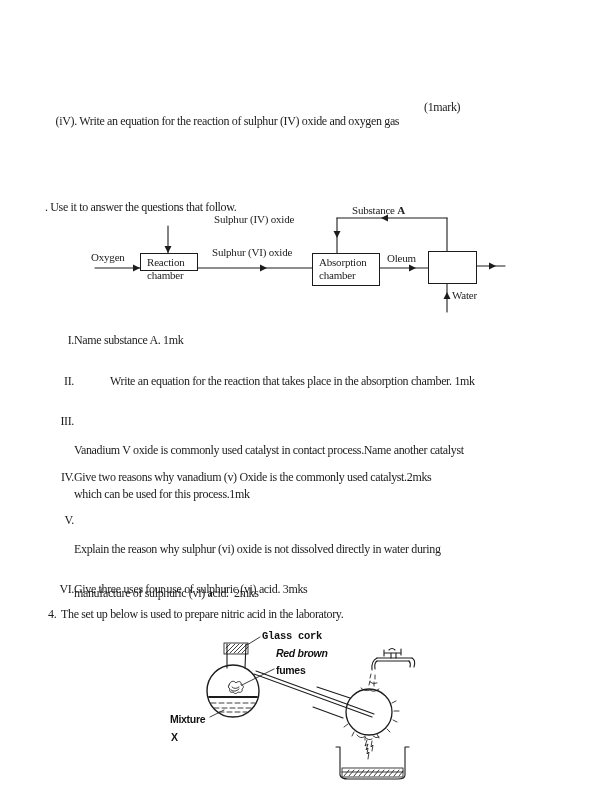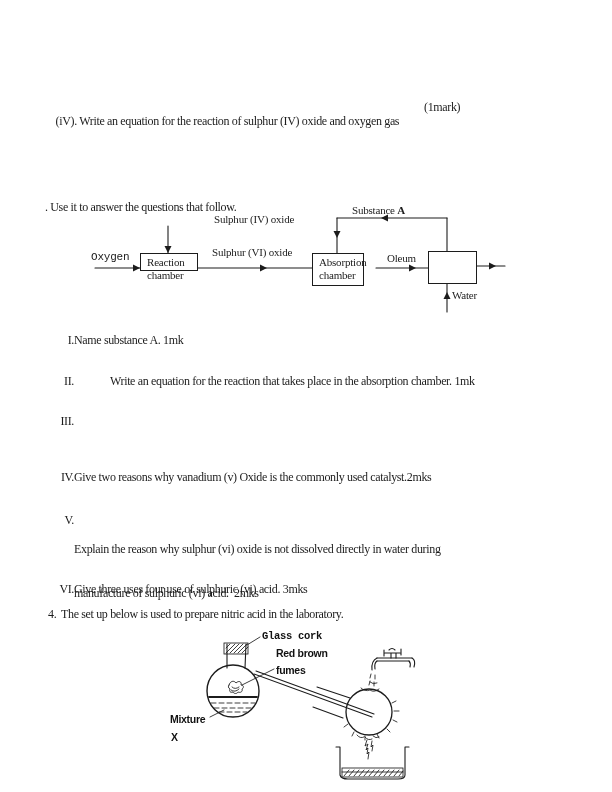--- a/index.html
+++ b/index.html
@@ -68,41 +68,45 @@
       <polygon class="ah" points="324,64.5 324,71.5 331,68"></polygon>
 
       <path class="ln" d="M392,66 H420"></path>
       <polygon class="ah" points="404,62.5 404,69.5 411,66"></polygon>
 
       <path class="ln" d="M362,112 V84"></path>
       <polygon class="ah" points="358.5,99 365.5,99 362,92"></polygon>
     </svg>
 
     <div class="fbox" style="left:55px;top:53px;width:58px;height:18px;">Reaction chamber</div>
-    <div class="fbox" style="left:227px;top:53px;width:52px;height:33px;">Absorption chamber</div>
+    <div class="fbox" style="left:227px;top:53px;width:68px;height:33px;">Absorption chamber</div>
     <div class="fbox" style="left:343px;top:51px;width:49px;height:33px;"></div>
 
     <div class="flabel" style="left:85px;top:13px;margin-left:44px;">Sulphur (IV) oxide</div>
-    <div class="flabel" style="left:6px;top:51px;font-family:Liberation Mono, monospace;">Oxygen</div>
+    <div class="flabel" style="left:6px;top:51px;">Oxygen</div>
     <div class="flabel" style="left:127px;top:46px;">Sulphur (VI) oxide</div>
     <div class="flabel" style="left:267px;top:4px;"><span>Substance </span><span class="bold">A</span></div>
     <div class="flabel" style="left:302px;top:52px;">Oleum</div>
     <div class="flabel" style="left:367px;top:89px;">Water</div>
   </div>
 
   <div class="sq" style="left:40px;top:333px;">
     <span class="num">I.</span>
     <span class="txt"><span>Name substance A. 1mk</span></span>
   </div>
   <div class="sq" style="left:40px;top:374px;gap:36px;">
     <span class="num">II.</span>
     <span class="txt"><span>Write an equation for the reaction that takes place in the absorption chamber. 1mk</span></span>
   </div>
   <div class="sq" style="left:40px;top:414px;">
     <span class="num">III.</span>
+    <span class="txt">
+      <div>Vanadium V oxide is commonly used catalyst in contact process.Name another catalyst</div>
+      <div>which can be used for this process.1mk</div>
+    </span>
   </div>
   <div class="sq" style="left:40px;top:470px;">
     <span class="num">IV.</span>
     <span class="txt"><span>Give two reasons why vanadium (v) Oxide is the commonly used catalyst.2mks</span></span>
   </div>
   <div class="sq" style="left:40px;top:513px;">
     <span class="num">V.</span>
     <span class="txt">
       <div>Explain the reason why sulphur (vi) oxide is not dissolved directly in water during</div>
       <div>manufacture of sulphuric (vi) acid.  2mks</div>
@@ -154,19 +158,19 @@
         <rect class="thin" x="177" y="140" width="61" height="9"></rect>
         <path class="thin" d="M177,144 H238 M179,148 l5,-6 M184,148 l5,-6 M189,148 l5,-6 M194,148 l5,-6 M199,148 l5,-6 M204,148 l5,-6 M209,148 l5,-6 M214,148 l5,-6 M219,148 l5,-6 M224,148 l5,-6 M229,148 l5,-6 M234,148 l4,-5"></path>
       </g>
 
       <path class="thin" d="M95,9 L82,17"></path>
       <path class="thin" d="M109,41 L77,57"></path>
       <path class="thin" d="M45,89 L59,82"></path>
     </svg>
 
     <div class="alabel" style="left:97px;top:2px;font-family:Liberation Mono, monospace;">Glass cork</div>
-    <div class="alabel" style="left:111px;top:19px;">Red brown</div>
+    <div class="alabel" style="left:111px;top:19px;font-style:italic;">Red brown</div>
     <div class="alabel" style="left:111px;top:36px;">fumes</div>
     <div class="alabel" style="left:5px;top:85px;">Mixture</div>
     <div class="alabel" style="left:6px;top:103px;">X</div>
   </div>
 
 </div>
 
 </body></html>

